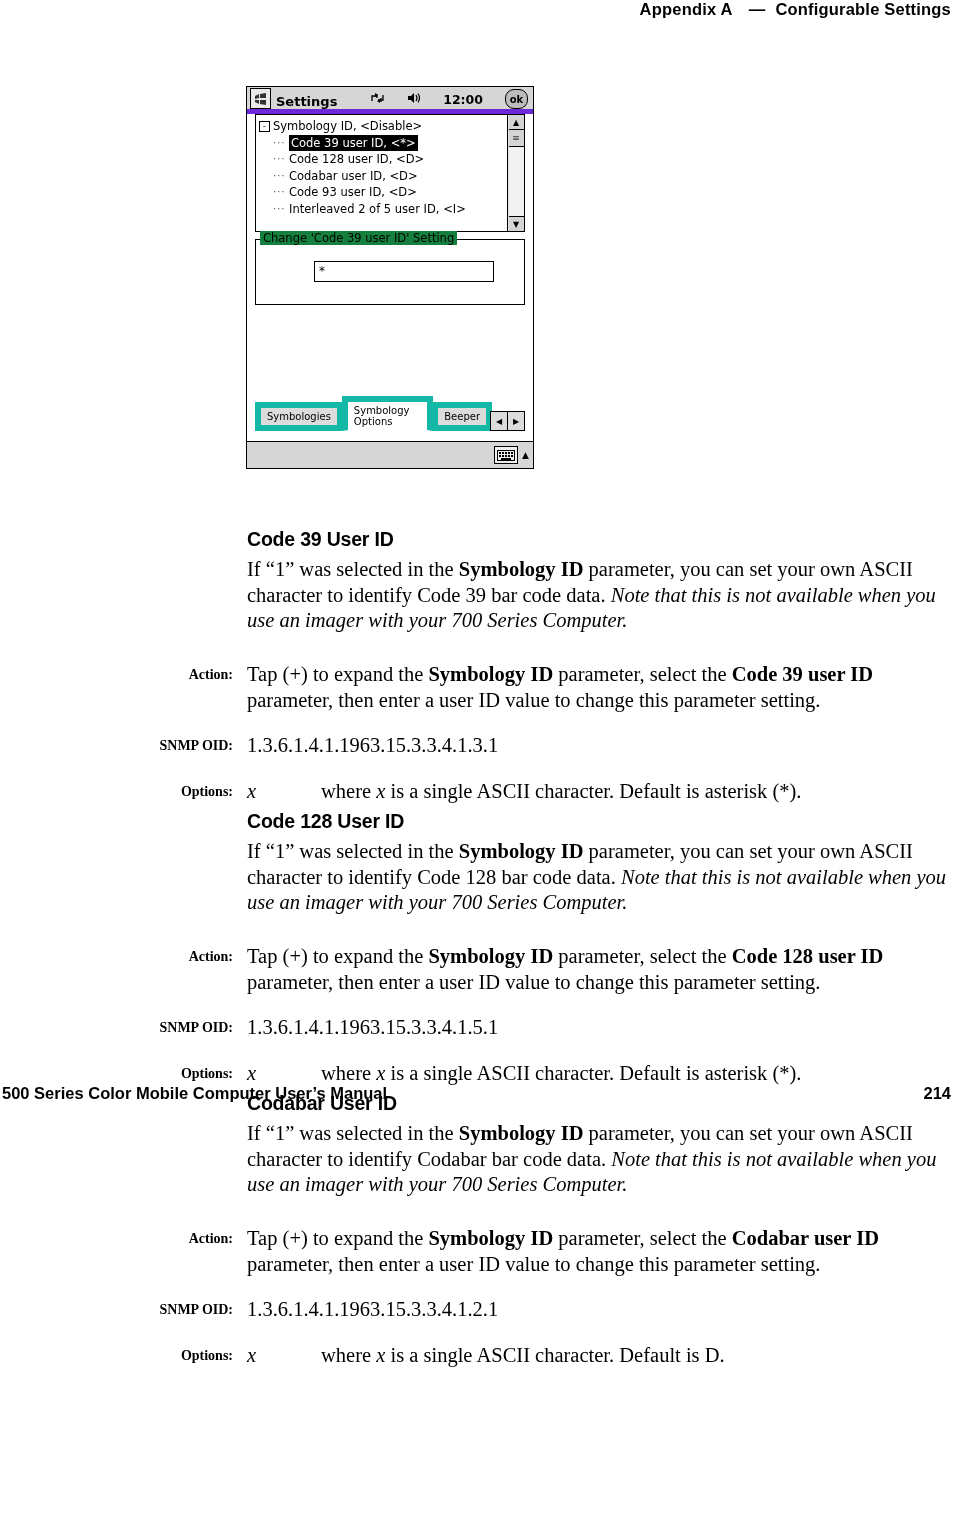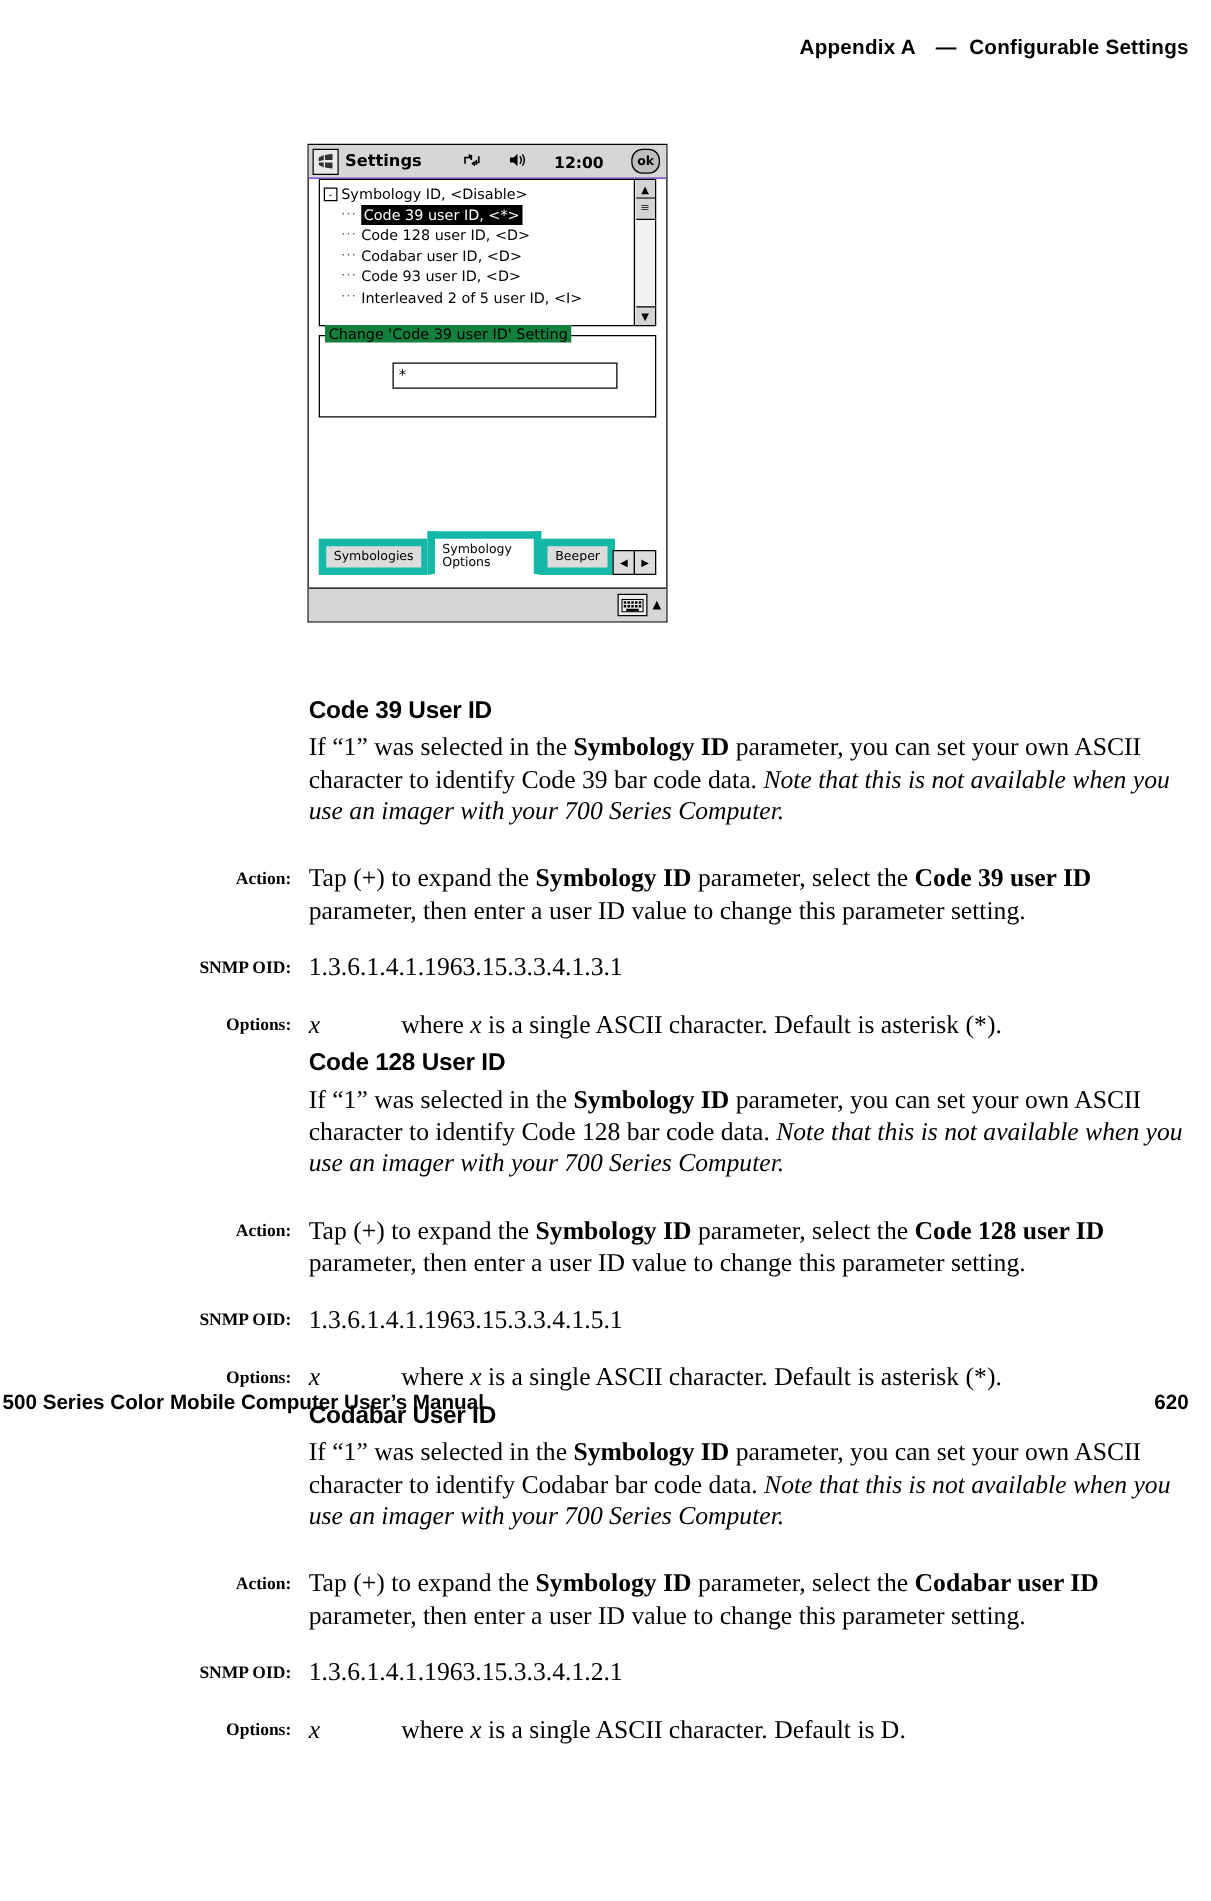--- a/index.html
+++ b/index.html
@@ -9,21 +9,20 @@
     font-family:"Liberation Serif", serif;
     color:#000;
     position:relative;
     overflow:hidden;
   }
   .page {
     position:relative;
     width:969px;
     height:1119px;
     box-sizing:border-box;
-    margin-top:29px;
   }
 
   
   .runhead {
     position:absolute;
     top:0px;
     left:0px;
     right:18px;
     text-align:right;
     font-family:"Liberation Sans", sans-serif;
@@ -47,23 +46,23 @@
     height:383px;
     border:1px solid #000;
     background:#ffffff;
     box-sizing:border-box;
     position:relative;
     font-family:"DejaVu Sans", sans-serif;
   }
   .titlebar {
     height:27px;
     background:#d6d6d6;
-    border-bottom:1px solid #6d28d9;
-    display:flex;
-    align-items:center;
+    border-bottom:5px solid #6d28d9;
+    display:flex;
+    align-items:flex-end;
     padding:0 3px;
     box-sizing:border-box;
     position:relative;
   }
   .winlogo {
     width:19px; height:19px;
     border:1px solid #000;
     background:#e9e9e9;
     display:flex; align-items:center; justify-content:center;
     font-size:11px;
@@ -502,16 +501,16 @@
     <div class="row">
       <div class="label">Options:</div>
       <div class="value">
         <span class="opt-x">x</span><span>where </span><span class="i">x</span><span> is a single ASCII character. Default is D.</span>
       </div>
     </div>
   </div>
 
   <div class="footer">
     <span class="left">500 Series Color Mobile Computer User’s Manual</span>
-    <span class="right">620</span>
+    <span class="right">214</span>
   </div>
 
 </div>
 
 </body></html>

